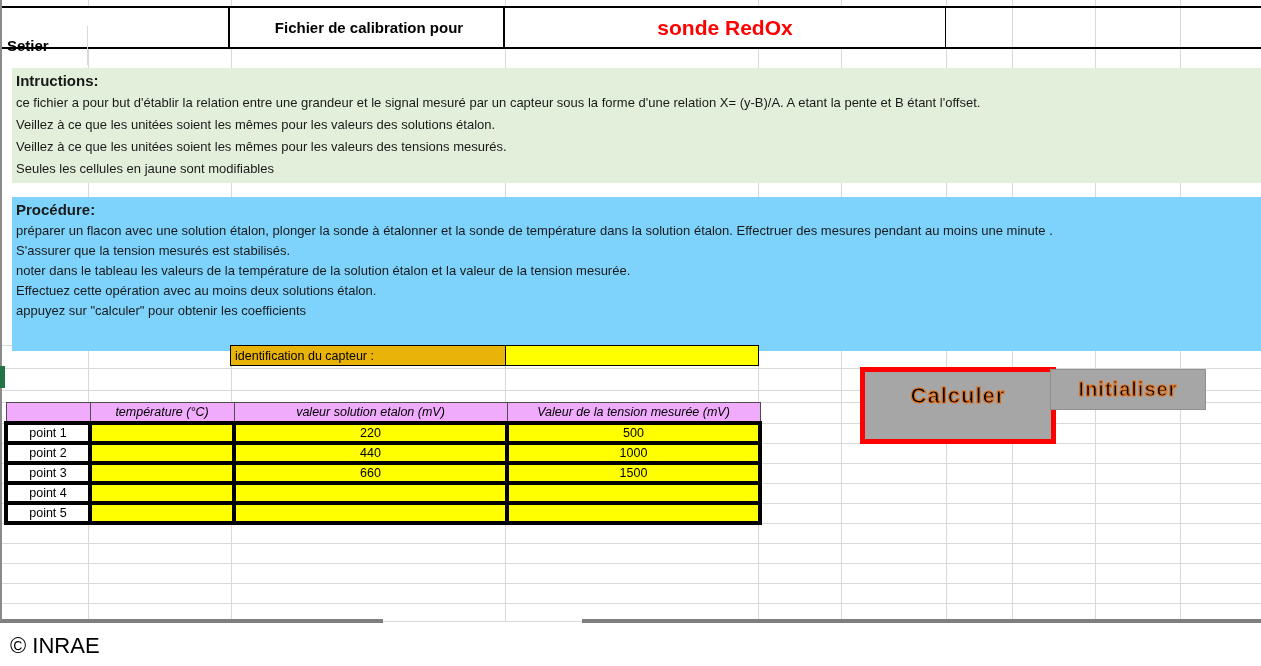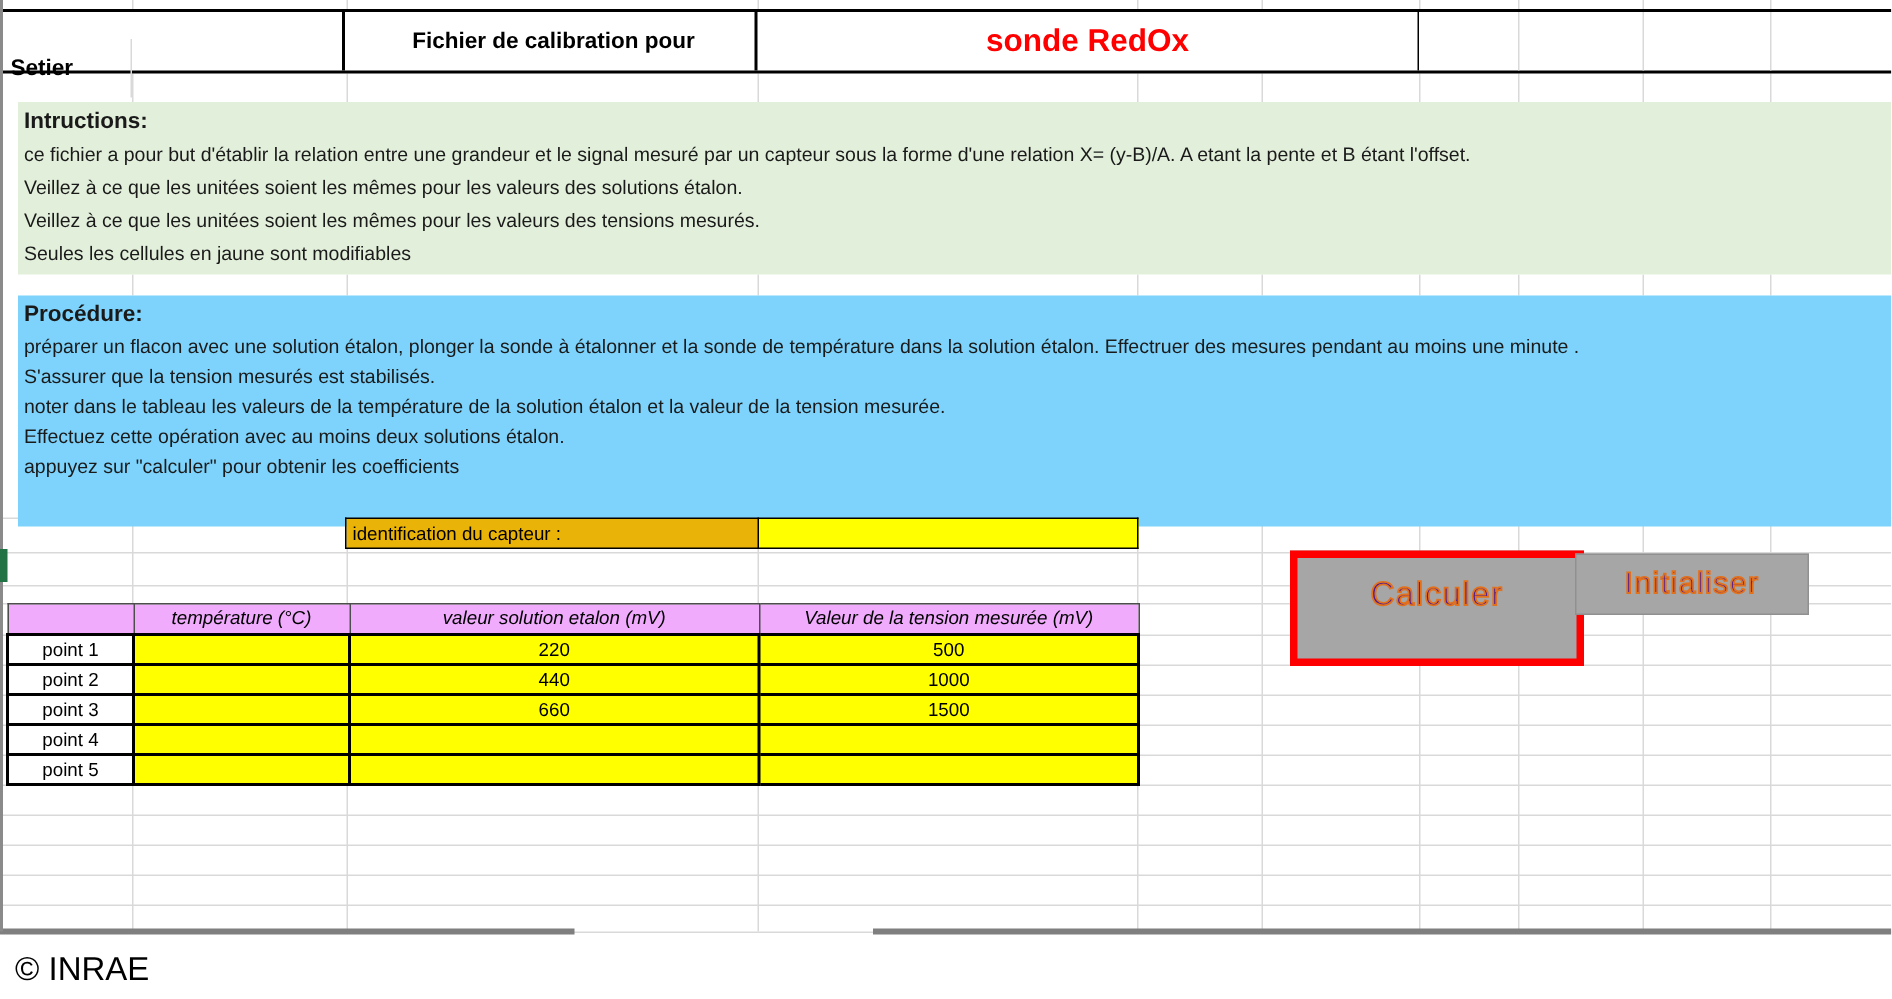--- a/index.html
+++ b/index.html
@@ -31,27 +31,27 @@
   .ident-table td{border:1.5px solid #000;height:20px;font-size:12.5px;padding:0 4px;box-sizing:border-box;}
   .ident-label{width:275px;background:#eab308;}
   .ident-value{width:253px;}
   .yellow{background:#ffff00;}
   .centered{text-align:center;}
   
   .cal-table{position:absolute;left:4px;top:402px;border-collapse:collapse;z-index:5;}
   .cal-table td,.cal-table th{box-sizing:border-box;font-size:12.5px;font-weight:normal;
        height:20px;padding:0 2px;text-align:center;}
   .cal-table th{border:1px solid #4d4d4d;background:#f0abfc;font-style:italic;}
-  .cal-table td{border:2px solid #000000;text-align:center;}
+  .cal-table td{border:4px solid #000000;text-align:center;}
   .col-label{width:84px;background:#fff;}
   .col-temp{width:144px;}
   .col-etalon{width:273px;}
   .col-tension{width:253px;}
   
-  .btn-text{color:#4c1d95;-webkit-text-stroke:1.2px #e2711d;font-weight:normal;letter-spacing:1px;}
+  .btn-text{color:#000000;-webkit-text-stroke:1.2px #e2711d;font-weight:bold;letter-spacing:1px;}
   .calc-btn{position:absolute;left:860px;top:367px;width:196px;height:77px;background:#a6a6a6;
             border:5px solid #ff0000;box-sizing:border-box;text-align:center;padding-top:11px;
             font-size:22px;z-index:6;cursor:pointer;}
   .init-btn{position:absolute;left:1050px;top:369px;width:156px;height:41px;background:#a6a6a6;
             border:1px solid #909090;box-sizing:border-box;display:flex;align-items:center;
             justify-content:center;font-size:20px;z-index:6;cursor:pointer;}
   
   .sel-marker{position:absolute;left:0;top:366px;width:5px;height:22px;background:#217346;z-index:7;}
   
   .bline{position:absolute;top:619px;height:4px;background:#7f7f7f;z-index:6;}

